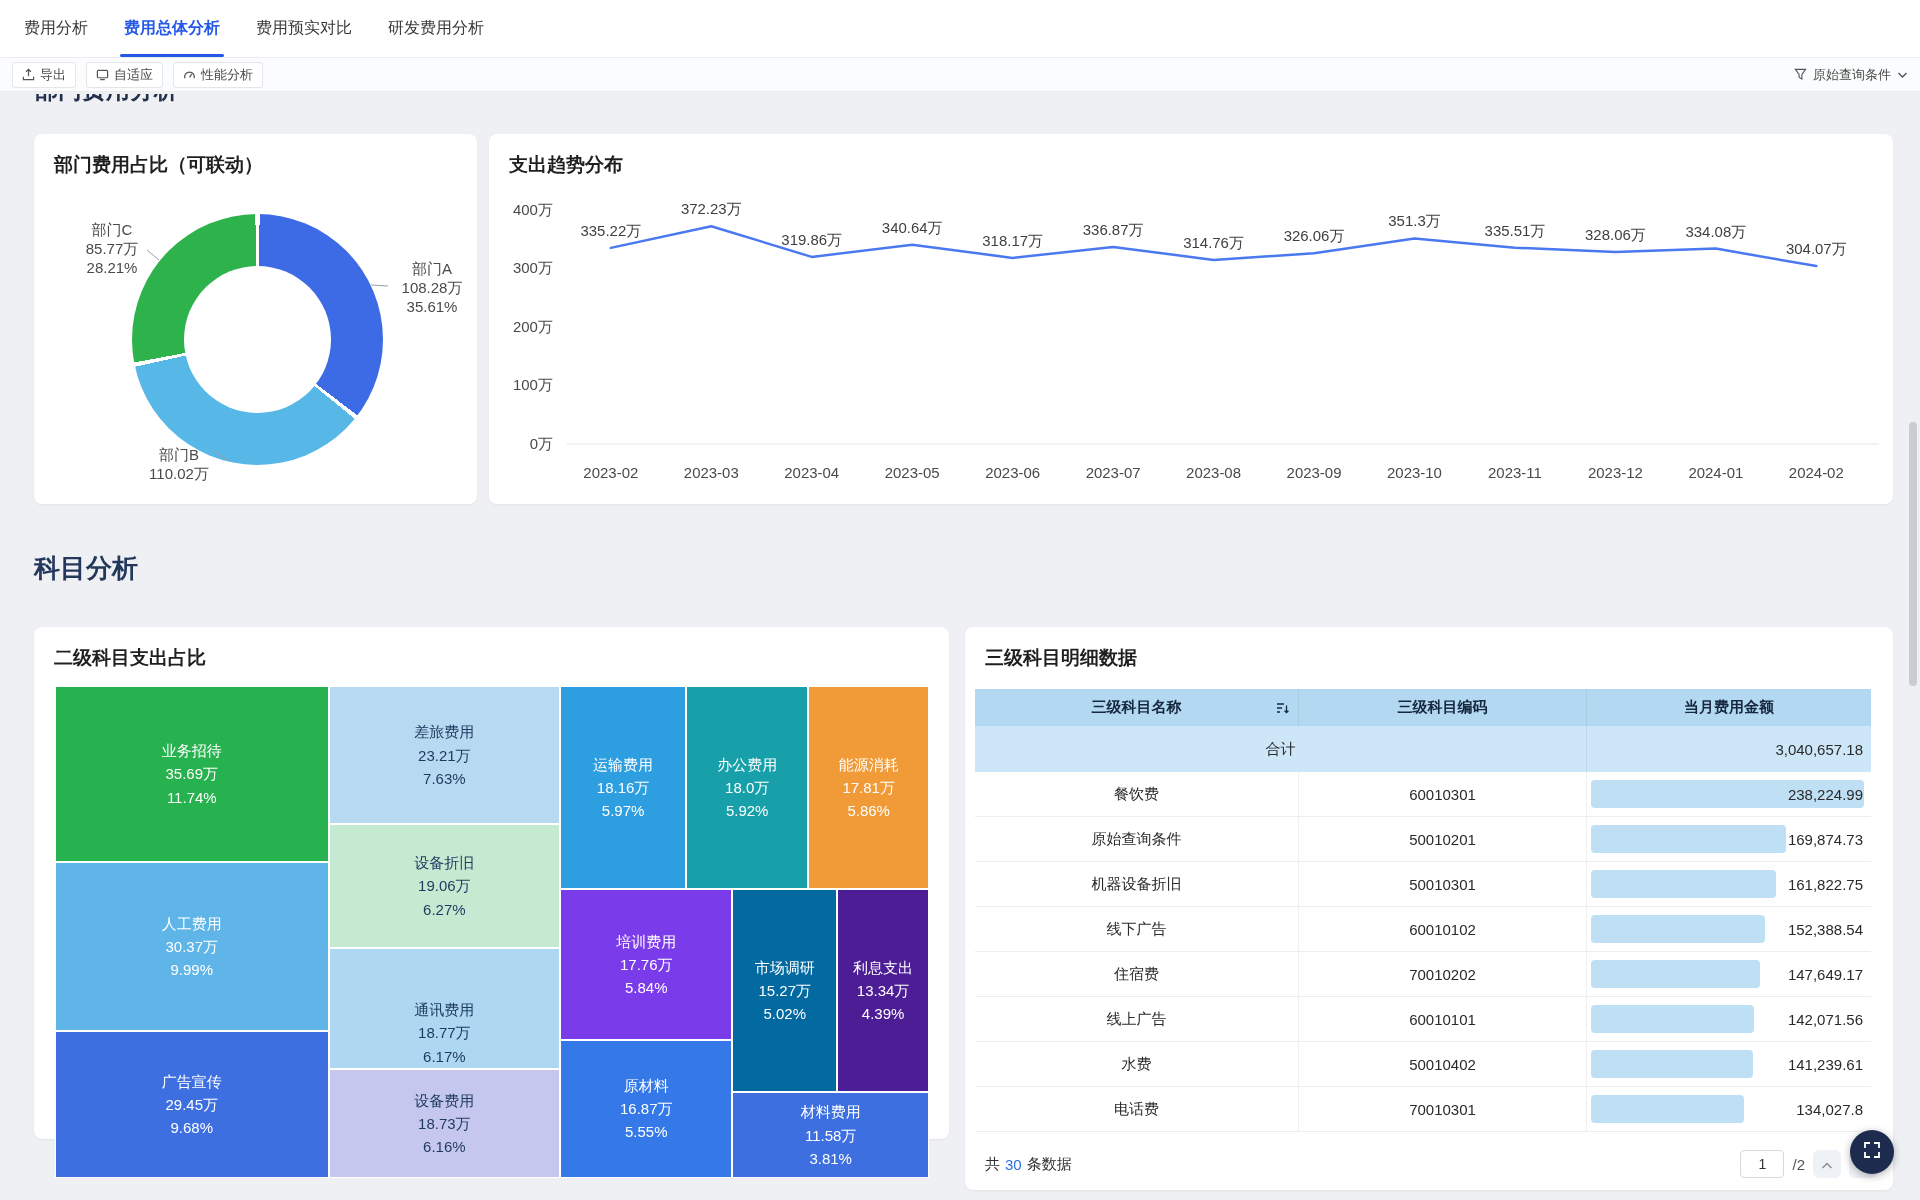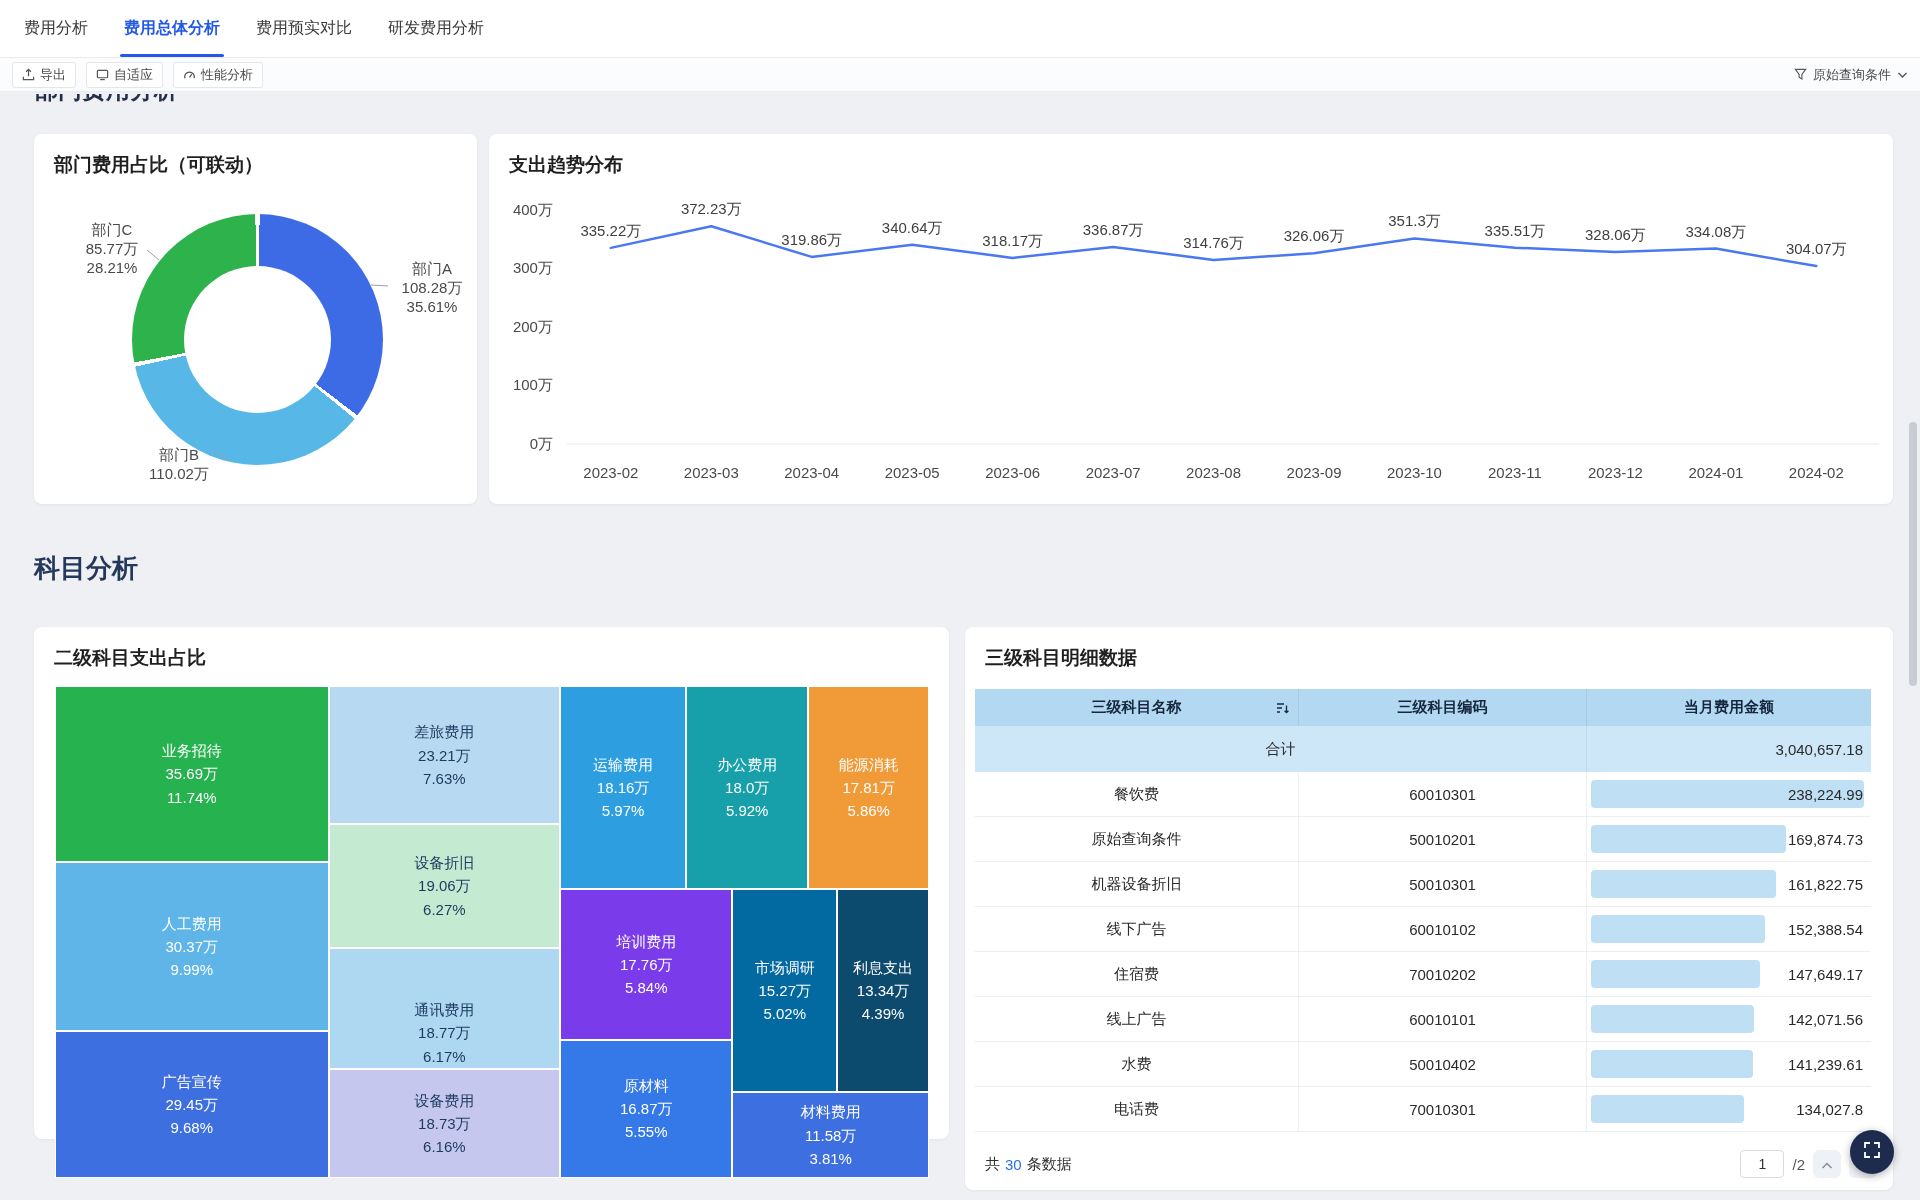--- a/index.html
+++ b/index.html
@@ -256,21 +256,21 @@
           <div class="tm-cell" style="left: 57.8%; top: 41.3%; width: 19.7%; height: 30.6%; background: rgb(122, 59, 234); color: rgb(255, 255, 255);">
             <span>培训费用</span>
             <span>17.76万</span>
             <span>5.84%</span>
           </div>
           <div class="tm-cell" style="left: 77.5%; top: 41.3%; width: 12%; height: 41.3%; background: #0369a1; color: rgb(255, 255, 255);">
             <span>市场调研</span>
             <span>15.27万</span>
             <span>5.02%</span>
           </div>
-          <div class="tm-cell" style="left: 89.5%; top: 41.3%; width: 10.5%; height: 41.3%; background: #0c4a6e; color: rgb(255, 255, 255);">
+          <div class="tm-cell" style="left: 89.5%; top: 41.3%; width: 10.5%; height: 41.3%; background: #4c1d95; color: rgb(255, 255, 255);">
             <span>利息支出</span>
             <span>13.34万</span>
             <span>4.39%</span>
           </div>
           <div class="tm-cell" style="left: 57.8%; top: 71.9%; width: 19.7%; height: 28.1%; background: rgb(53, 121, 232); color: rgb(255, 255, 255);">
             <span>原材料</span>
             <span>16.87万</span>
             <span>5.55%</span>
           </div>
           <div class="tm-cell" style="left: 77.5%; top: 82.6%; width: 22.5%; height: 17.4%; background: rgb(61, 111, 224); color: rgb(255, 255, 255);">

